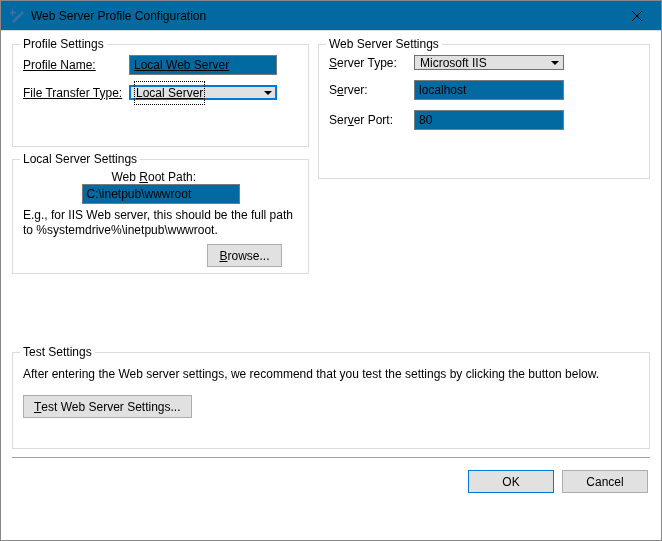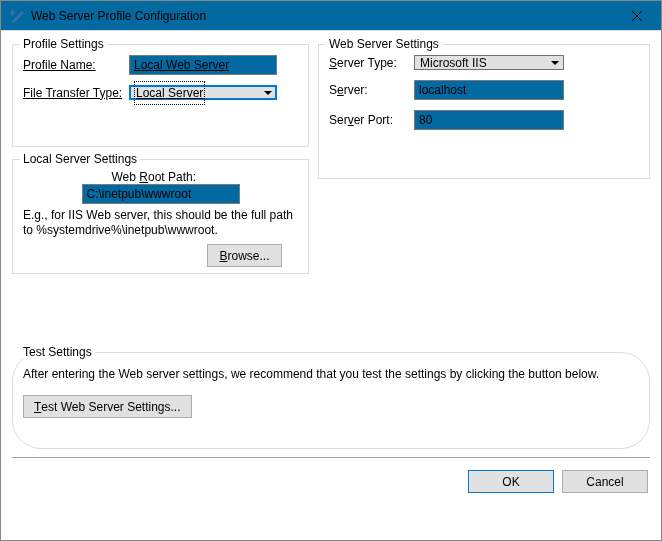--- a/index.html
+++ b/index.html
@@ -42,21 +42,21 @@
   .panel-legend {
     position: absolute;
     top: -8px; left: 7px;
     background: #fff;
     padding: 0 3px;
     font-size: 12px;
   }
   .panel-profile { width: 297px; height:103px;text-decoration:underline;}
   .panel-webserver { flex:1; height:135px;}
   .panel-local { width: 297px; margin-top: 12px; height:115px;}
-  .panel-test { margin-top: 78px; height:97px;border-radius:29px;}
+  .panel-test { margin-top: 78px; height:97px;}
   .row { display:flex; align-items:center; margin-bottom: 10px; }
   .row:last-child{margin-bottom:0;}
   .lbl { width: 106px; }
   .panel-webserver .lbl { width: 85px; }
   .underline { text-decoration: underline; }
   input[type=text] {
     border: 1px solid #7a7a7a;
     height: 20px;
     padding: 1px 4px;
     font: inherit;

